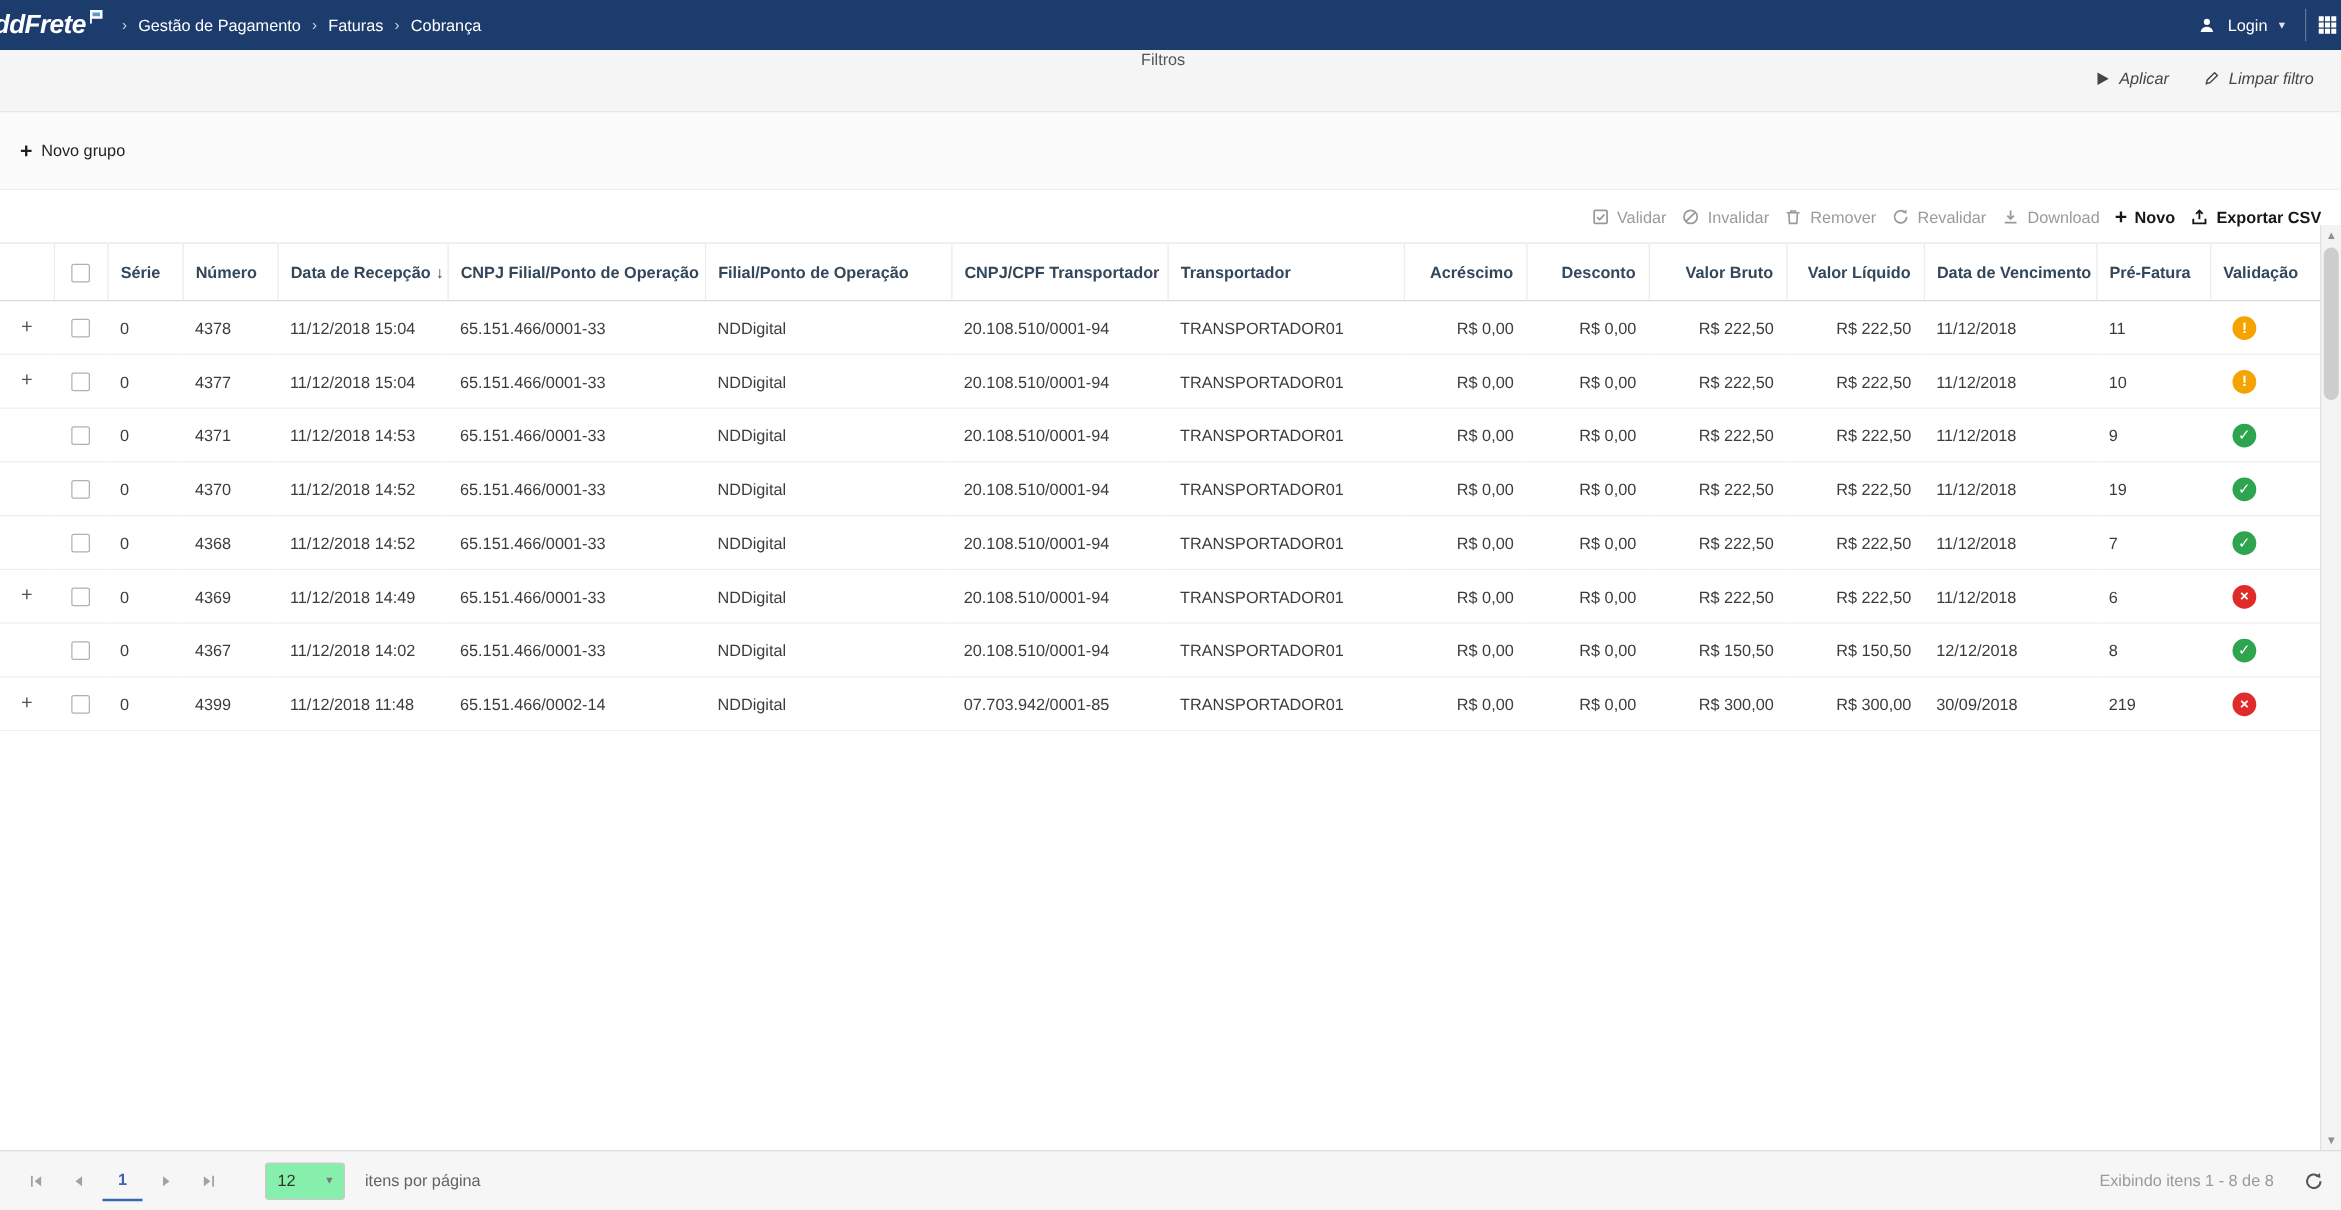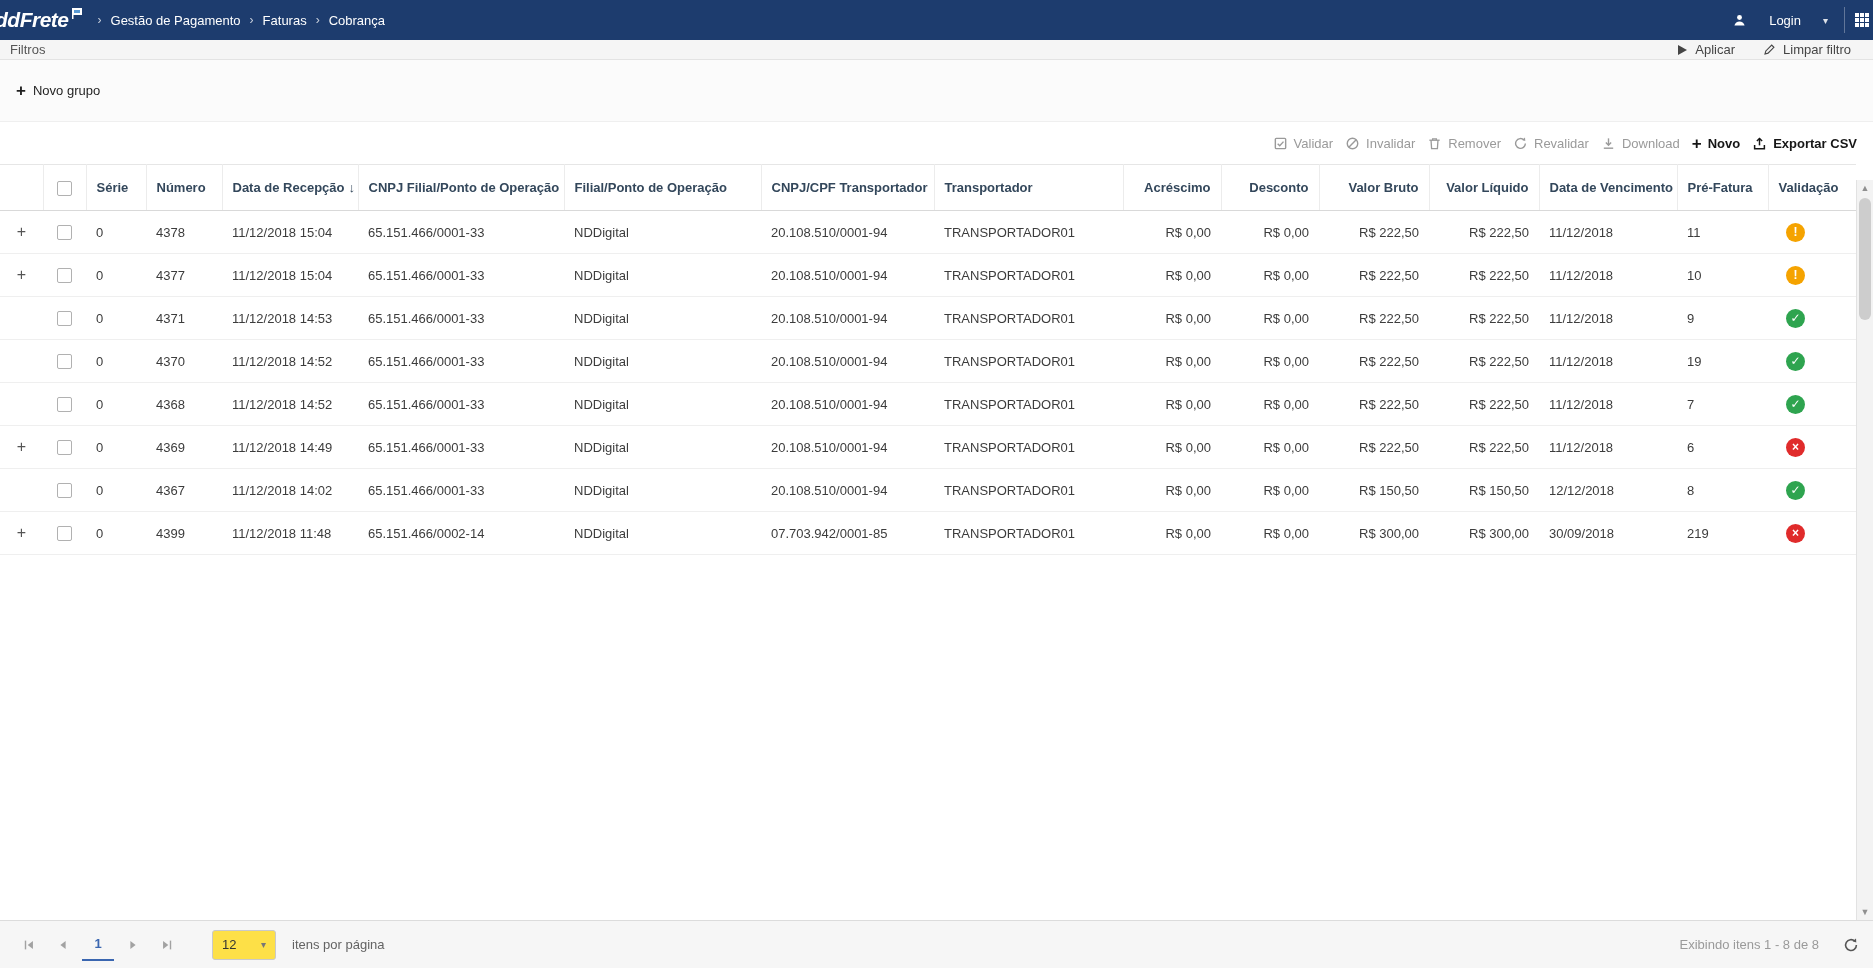--- a/index.html
+++ b/index.html
@@ -15,32 +15,32 @@
     height:40px; background:#1d3c6e; color:#fff; display:flex;
     align-items:center; flex-shrink:0; overflow:hidden; padding-left:0;
   }
   .logo { display:flex; align-items:flex-start; gap:2px; margin-left:-5px; cursor:pointer; }
   .logo-text { font-size:21px; font-weight:700; font-style:italic; letter-spacing:-0.5px; line-height:38px; }
   .logo-flag { margin-top:7px; }
   .breadcrumb { display:flex; align-items:center; gap:9px; margin-left:14px; font-size:13px; }
   .bc-sep { color:rgba(255,255,255,0.75); font-size:12px; }
   .bc-item { color:#fff; cursor:pointer; white-space:nowrap; }
   .nav-right { margin-left:auto; display:flex; align-items:center; height:100%; }
-  .login { display:flex; align-items:center; gap:22px; padding:0 16px; height:100%; cursor:pointer; }
+  .login { display:flex; align-items:center; gap:9px; padding:0 16px; height:100%; cursor:pointer; }
   .login .caret { font-size:10px; color:rgba(255,255,255,0.85); }
   .nav-divider { width:1px; height:26px; background:rgba(255,255,255,0.3); }
   .apps-btn { width:34px; height:100%; display:flex; align-items:center; justify-content:center; cursor:pointer; margin-right:-6px; }
 
   
   .filters-bar {
-    height:20px; background:#f5f5f5; border-bottom:1px solid #e3e3e3;
-    display:flex; align-items:center; padding:0 22px 0 10px; flex-shrink:0;
+    height:50px; background:#f5f5f5; border-bottom:1px solid #e3e3e3;
+    display:flex; align-items:center; padding:0 22px 0 10px; flex-shrink:0;flex-direction:column;
   }
   .filters-title { color:#555; }
-  .filters-actions { margin-left:auto; display:flex; gap:28px; }
+  .filters-actions { margin-left:auto; display:flex; gap:28px;font-style:italic; }
   .filter-action { display:flex; align-items:center; gap:7px; color:#454545; cursor:pointer; }
 
   
   .groups-section {
     height:62px; background:#fbfbfb; border-bottom:1px solid #efefef;
     display:flex; align-items:center; padding:0 16px; flex-shrink:0;
   }
   .new-group { display:flex; align-items:center; gap:7px; color:#1f1f1f; cursor:pointer; background:none; border:none; font-size:13px; font-family:inherit; }
   .new-group .plus { font-size:17px; font-weight:700; line-height:1; }
 
@@ -89,21 +89,21 @@
     height:48px; background:#f6f6f6; border-top:1px solid #dcdcdc;
     display:flex; align-items:center; padding:0 14px; flex-shrink:0; gap:4px;
   }
   .page-btn { width:30px; height:30px; display:flex; align-items:center; justify-content:center; color:#a2a2a2; cursor:default; }
   .page-current {
     width:32px; height:32px; display:flex; align-items:center; justify-content:center;
     color:#3a66b0; font-weight:700; border-bottom:2px solid #3a66b0; cursor:pointer;
   }
   .page-size {
     margin-left:26px; width:64px; height:30px; border:1px solid #c9c9c9; border-radius:3px;
-    background:#fde047; display:flex; align-items:center; justify-content:space-between;
+    background:#86efac; display:flex; align-items:center; justify-content:space-between;
     padding:0 9px; color:#333; cursor:pointer;
   }
   .page-size .caret { font-size:10px; color:#777; }
   .pager-label { margin-left:12px; color:#636363; }
   .pager-right { margin-left:auto; display:flex; align-items:center; gap:24px; }
   .pager-status { color:#9a9a9a; }
   .refresh-btn { color:#555; cursor:pointer; display:flex; align-items:center; }
 
   
   .vscrollbar {

